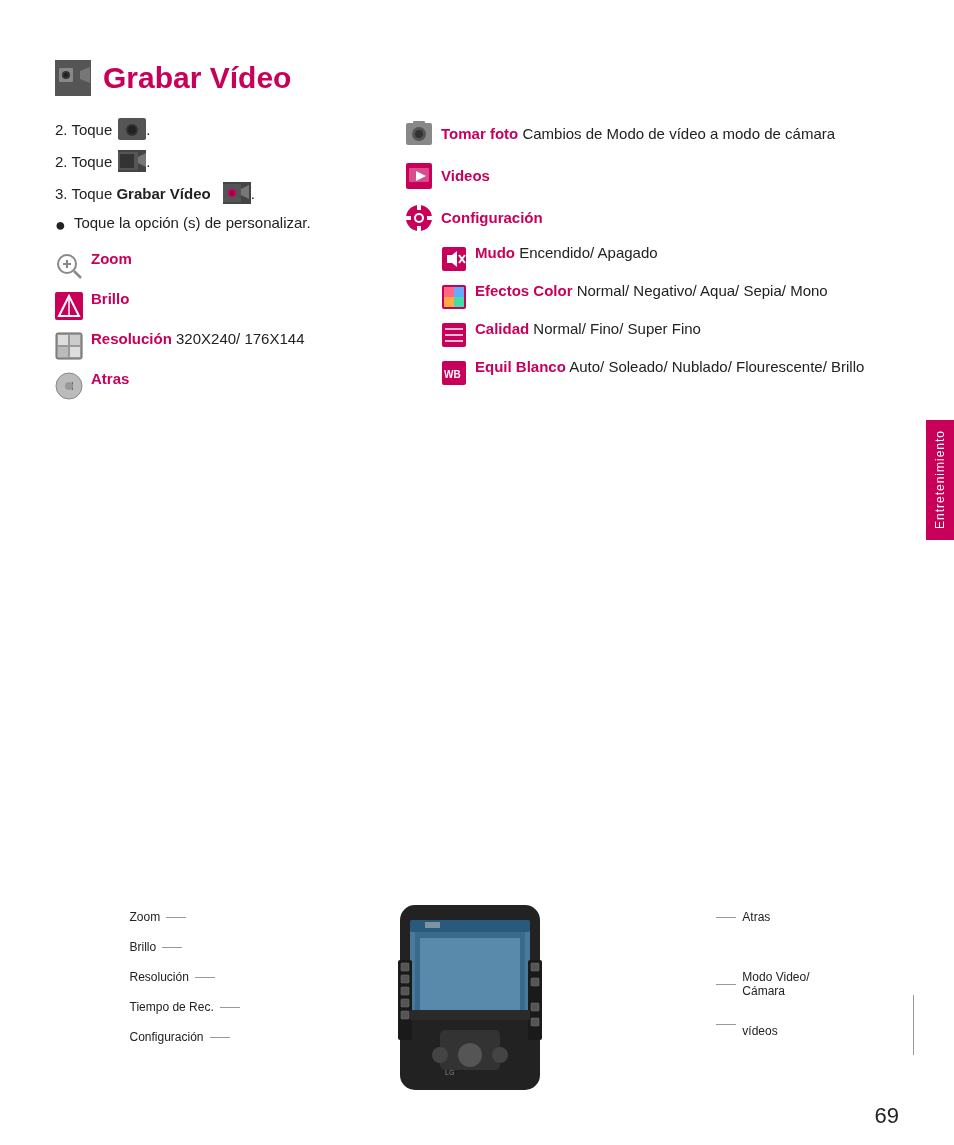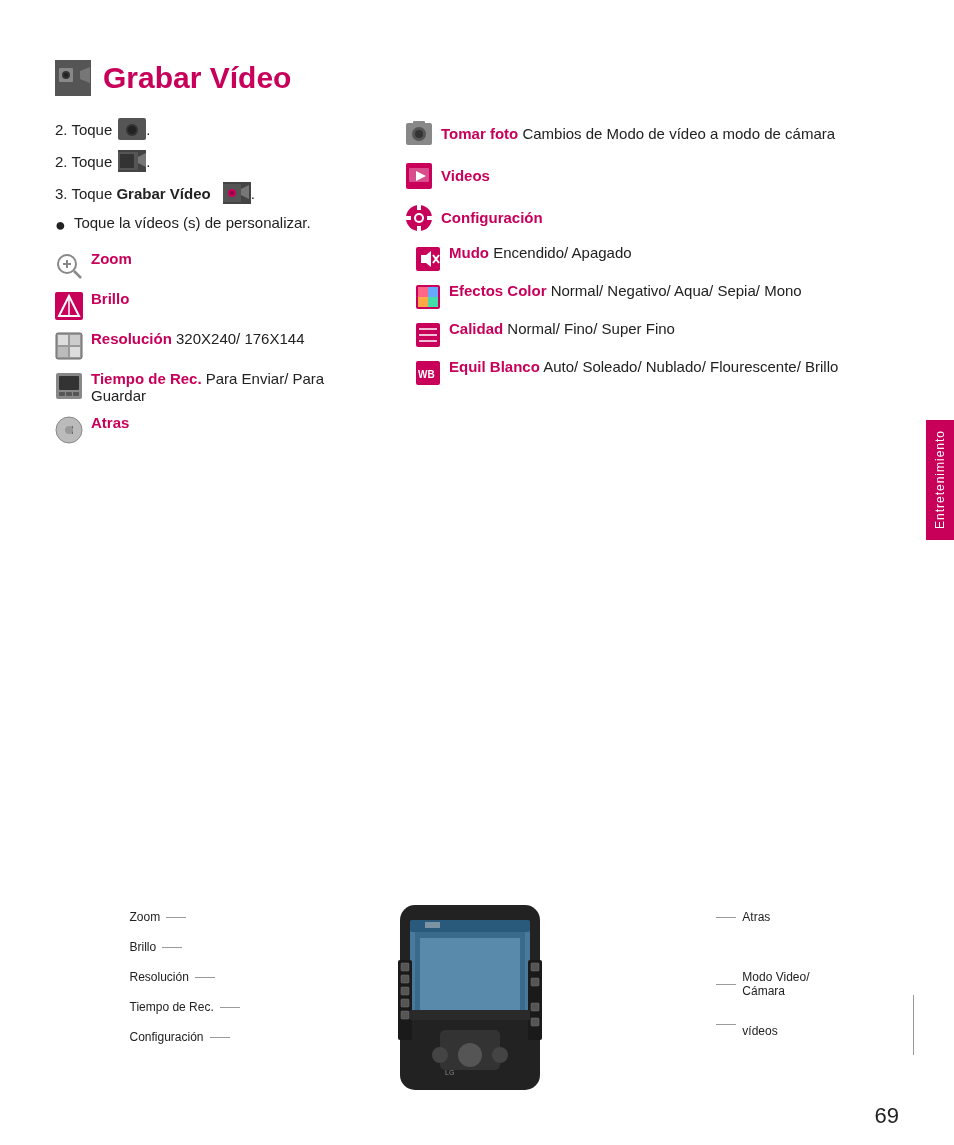--- a/index.html
+++ b/index.html
@@ -171,20 +171,21 @@
     }
 
     
     .sub-items {
       margin-left: 10px;
     }
     .sub-item {
       display: flex;
       align-items: flex-start;
       margin-bottom: 10px;
+      margin-left: 26px;
     }
     .sub-icon {
       width: 26px;
       height: 26px;
       flex-shrink: 0;
       margin-right: 8px;
       margin-top: 2px;
     }
 
     
@@ -262,21 +263,21 @@
             <polygon points="18,7 26,3 26,17 18,13" fill="#777"></polygon>
             <circle cx="9" cy="11" r="4" fill="#c8005a"></circle>
             <circle cx="9" cy="11" r="2" fill="#900040"></circle>
           </svg>
         </span>
         <span>.</span>
       </div>
 
       <div class="bullet-item">
         <span class="bullet-dot">●</span>
-        <span>Toque la vídeos (s) de personalizar.</span>
+        <span>Toque la opción (s) de personalizar.</span>
       </div>
 
       <div class="feature-item">
         <div class="feature-icon">
           <svg width="28" height="28" viewBox="0 0 28 28">
             <circle cx="12" cy="12" r="9" fill="none" stroke="#888" stroke-width="2"></circle>
             <line x1="8" y1="12" x2="16" y2="12" stroke="#888" stroke-width="2"></line>
             <line x1="12" y1="8" x2="12" y2="16" stroke="#888" stroke-width="2"></line>
             <line x1="19" y1="19" x2="26" y2="26" stroke="#888" stroke-width="2.5"></line>
           </svg>
@@ -301,32 +302,20 @@
             <rect x="1" y="1" width="26" height="26" rx="2" fill="#999" stroke="#666" stroke-width="1"></rect>
             <rect x="3" y="3" width="10" height="10" fill="#ddd"></rect>
             <rect x="15" y="3" width="10" height="10" fill="#ccc"></rect>
             <rect x="3" y="15" width="10" height="10" fill="#bbb"></rect>
             <rect x="15" y="15" width="10" height="10" fill="#ddd"></rect>
           </svg>
         </div>
         <span><span class="feature-label">Resolución</span>  320X240/ 176X144</span>
       </div>
 
-      <div class="feature-item">
-        <div class="feature-icon">
-          <svg width="28" height="28" viewBox="0 0 28 28">
-            <rect x="1" y="1" width="26" height="26" rx="2" fill="#888"></rect>
-            <rect x="4" y="4" width="20" height="14" rx="1" fill="#333"></rect>
-            <rect x="4" y="20" width="6" height="4" rx="1" fill="#555"></rect>
-            <rect x="11" y="20" width="6" height="4" rx="1" fill="#555"></rect>
-            <rect x="18" y="20" width="6" height="4" rx="1" fill="#555"></rect>
-          </svg>
-        </div>
-        <span><span class="feature-label">Tiempo de Rec.</span>  Para Enviar/ Para Guardar</span>
-      </div>
 
       <div class="feature-item">
         <div class="feature-icon">
           <svg width="28" height="28" viewBox="0 0 28 28">
             <circle cx="14" cy="14" r="13" fill="#bbb" stroke="#888" stroke-width="1"></circle>
             <path d="M18 10 L10 14 L18 18 Z" fill="#555"></path>
             <circle cx="14" cy="14" r="4" fill="#999"></circle>
           </svg>
         </div>
         <span class="feature-label">Atras</span>

